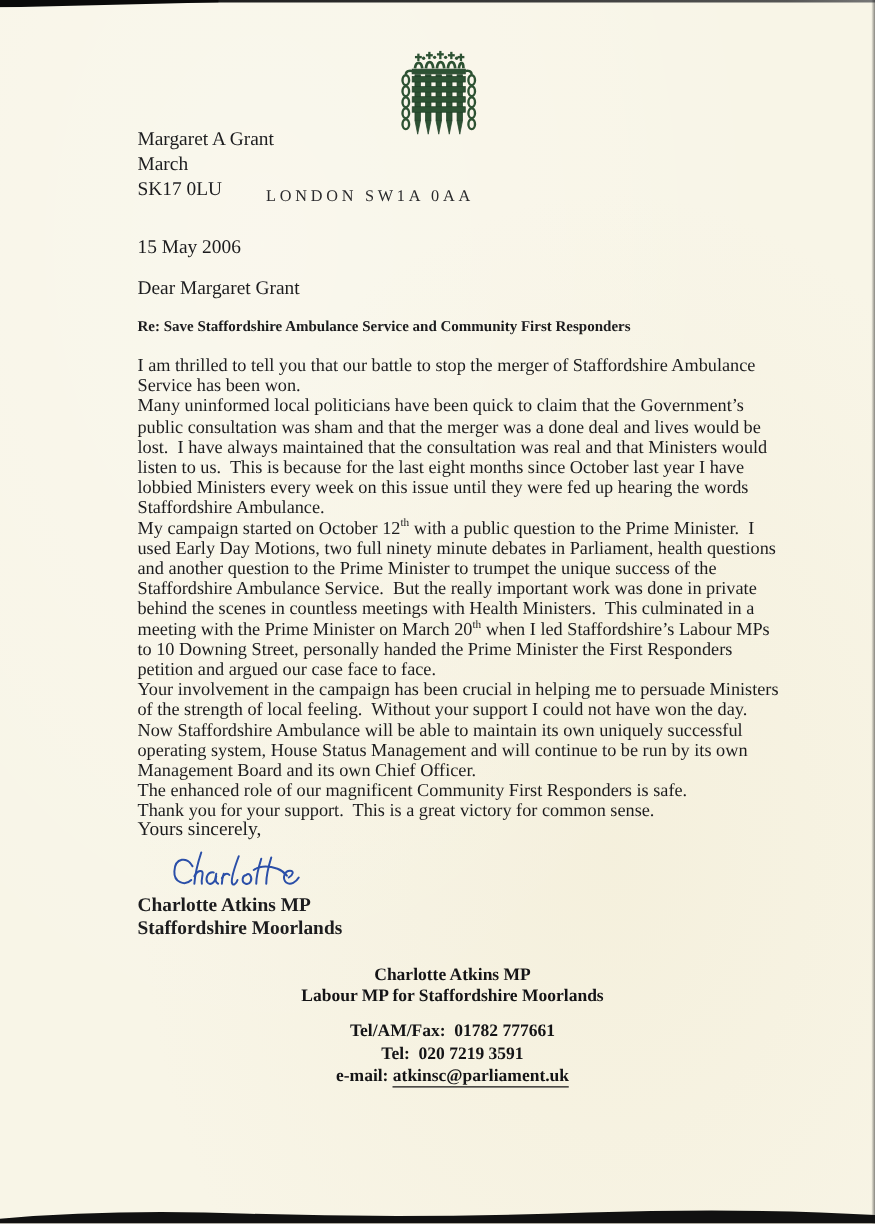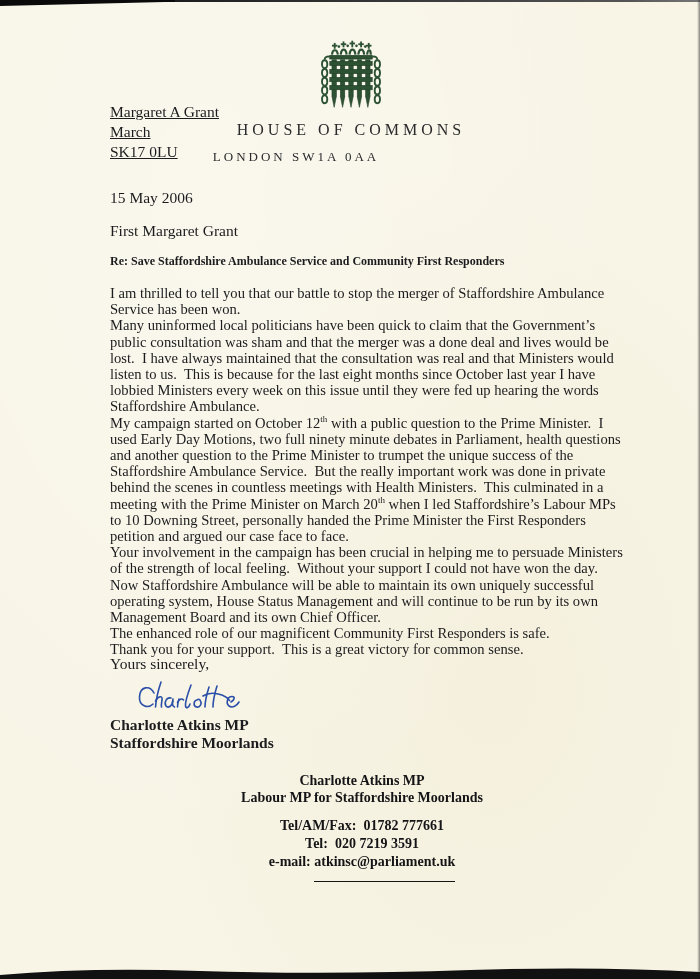--- a/index.html
+++ b/index.html
@@ -18,37 +18,37 @@
   .edge-top{position:absolute;top:0;left:0;width:100%;height:2px;background:linear-gradient(to right,#000 0%,#222 30%,#3a3a3a 60%,#555 90%,#777 100%);}
   .edge-top-wedge{position:absolute;top:0;left:0;width:175px;height:6px;background:#0a0a0a;clip-path:polygon(0 0,100% 0,100% 30%,0 100%);}
   .edge-right{position:absolute;top:0;right:0;width:3px;height:100%;background:linear-gradient(to left,rgba(40,40,40,.55),rgba(40,40,40,0));}
   .edge-bottom{position:absolute;bottom:0;left:0;width:700px;height:16px;}
   
   .crest{position:absolute;left:314px;top:40px;width:74px;height:82px;}
   .org-name{position:absolute;left:0;top:121px;width:700px;text-align:center;font-size:16px;letter-spacing:4px;color:#2a2a2c;}
   .org-name .inner{display:inline-block;transform:translateX(1px);}
   .org-addr{position:absolute;left:0;top:149px;width:592px;text-align:center;font-size:13px;letter-spacing:3px;color:#2a2a2c;}
   
-  .recipient{position:absolute;left:110px;top:102px;font-size:15.5px;line-height:20px;text-decoration:underline;}
+  .recipient{position:absolute;left:110px;top:102px;font-size:15.5px;line-height:20px;}
   .date{position:absolute;left:110px;top:189px;font-size:15.5px;}
   .salutation{position:absolute;left:110px;top:222px;font-size:15.5px;}
   .subject{position:absolute;left:110px;top:254px;font-size:12px;font-weight:bold;}
   
   .body{position:absolute;left:110px;top:285px;width:516px;font-size:14.6px;line-height:16.2px;}
   .body p{margin:0;white-space:pre-wrap;}
   sup{font-size:9px;line-height:0;vertical-align:super;}
   
   .valediction{position:absolute;left:110px;top:655px;font-size:15.5px;text-align:center;}
   .signature{position:absolute;left:132px;top:678px;width:122px;height:40px;}
   .signer{position:absolute;left:110px;top:716px;font-size:15.5px;font-weight:bold;line-height:18px;}
   
   .footer{position:absolute;left:0;top:772px;width:724px;text-align:center;font-weight:bold;font-size:14px;line-height:17px;color:#141416;}
   .footer .contact{margin-top:11px;line-height:18px;}
   .footer .contact div{white-space:pre-wrap;}
-  .underline{border-bottom:1.5px solid #141416;padding-bottom:12px;}
+  .underline{border-bottom:1.5px solid #141416;padding-bottom:0px;}
   .sr-only{position:absolute;width:1px;height:1px;overflow:hidden;clip:rect(0 0 0 0);white-space:nowrap;}
 </style>
 </head>
 <body>
 
 <div class="page">
 
   <div class="edge-top"></div>
   <div class="edge-top-wedge"></div>
   <div class="edge-right"></div>
@@ -113,31 +113,30 @@
       <ellipse cx="86" cy="33" rx="3.6" ry="5.4"></ellipse>
       <ellipse cx="86" cy="45" rx="3.6" ry="5.4"></ellipse>
       <ellipse cx="86" cy="57" rx="3.6" ry="5.4"></ellipse>
       <ellipse cx="86" cy="69" rx="3.6" ry="5.4"></ellipse>
       <ellipse cx="86" cy="81" rx="3.6" ry="5.4"></ellipse>
       <path d="M14,27 C14,23 18,22 21,23"></path>
       <path d="M86,27 C86,23 82,22 79,23"></path>
     </g>
   </svg>
 
-  <div class="org-name"><span class="inner">HOUSE OF COMMONS</span></div>
   <div class="org-addr">LONDON SW1A 0AA</div>
 
   <div class="recipient">
     <div>Margaret A Grant</div>
     <div>March</div>
     <div>SK17 0LU</div>
   </div>
 
   <div class="date">15 May 2006</div>
-  <div class="salutation">First Margaret Grant</div>
+  <div class="salutation">Dear Margaret Grant</div>
   <div class="subject">Re: Save Staffordshire Ambulance Service and Community First Responders</div>
 
   <div class="body">
     <p>I am thrilled to tell you that our battle to stop the merger of Staffordshire Ambulance Service has been won.</p>
     <p>Many uninformed local politicians have been quick to claim that the Government’s public consultation was sham and that the merger was a done deal and lives would be lost.  I have always maintained that the consultation was real and that Ministers would listen to us.  This is because for the last eight months since October last year I have lobbied Ministers every week on this issue until they were fed up hearing the words Staffordshire Ambulance.</p>
     <p><span>My campaign started on October 12</span><sup>th</sup><span> with a public question to the Prime Minister.  I used Early Day Motions, two full ninety minute debates in Parliament, health questions and another question to the Prime Minister to trumpet the unique success of the Staffordshire Ambulance Service.  But the really important work was done in private behind the scenes in countless meetings with Health Ministers.  This culminated in a meeting with the Prime Minister on March 20</span><sup>th</sup><span> when I led Staffordshire’s Labour MPs to 10 Downing Street, personally handed the Prime Minister the First Responders petition and argued our case face to face.</span></p>
     <p>Your involvement in the campaign has been crucial in helping me to persuade Ministers of the strength of local feeling.  Without your support I could not have won the day.</p>
     <p>Now Staffordshire Ambulance will be able to maintain its own uniquely successful operating system, House Status Management and will continue to be run by its own Management Board and its own Chief Officer.</p>
     <p>The enhanced role of our magnificent Community First Responders is safe.</p>
     <p>Thank you for your support.  This is a great victory for common sense.</p>

